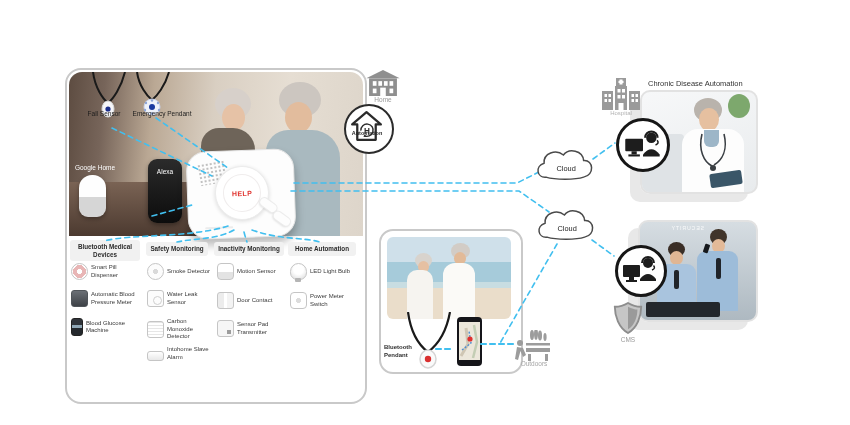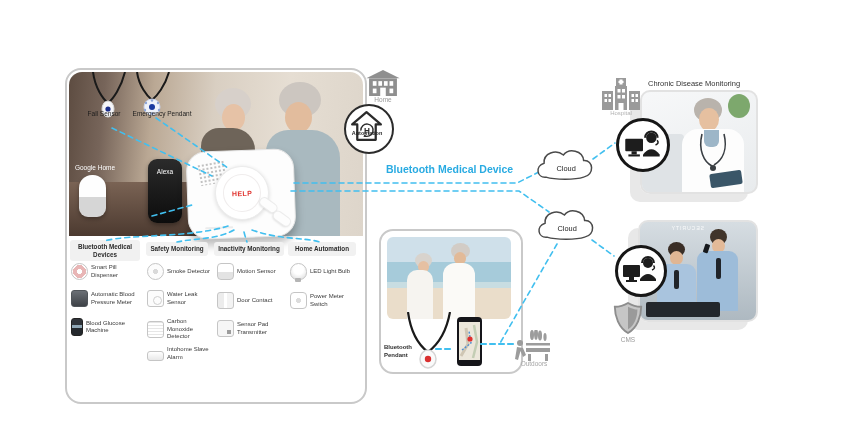--- a/index.html
+++ b/index.html
@@ -219,21 +219,20 @@
   <div class="auto-circle">
     <svg width="41" height="41" viewBox="0 0 40 40">
       <path d="M20,6 L34,18 L29,18 L29,33 L11,33 L11,18 L6,18 Z" fill="none" stroke="#2b2b2b" stroke-width="2.2" stroke-linejoin="round"></path>
       <path d="M14.5,24 a6,6 0 1 1 3,4.8" stroke="#2b2b2b" stroke-width="1.4" fill="none"></path>
       <path d="M17,30 l1.5,-2.2 1.5,2.4 z" fill="#2b2b2b"></path>
       <text x="20.5" y="27" font-size="8" font-weight="bold" fill="#2b2b2b" text-anchor="middle">H</text>
     </svg>
   </div>
   <div class="auto-label">Automation</div>
 
-  <div class="bmd-label">Bluetooth Medical Device</div>
 
   <div class="outdoor-box">
     <div class="beach">
       <div class="blob" style="left:28px;top:16px;width:17px;height:15px;background:#d8d3cd;"></div>
       <div class="blob" style="left:31px;top:24px;width:11px;height:12px;background:#e6c0a2;"></div>
       <div class="abs" style="left:20px;top:33px;width:26px;height:49px;background:#f6f4f0;border-radius:10px 10px 0 0;"></div>
       <div class="blob" style="left:64px;top:6px;width:19px;height:16px;background:#d2ccc6;"></div>
       <div class="blob" style="left:67px;top:15px;width:12px;height:13px;background:#e2ba98;"></div>
       <div class="abs" style="left:56px;top:26px;width:32px;height:56px;background:#fbfaf7;border-radius:12px 12px 0 0;"></div>
     </div>
@@ -285,21 +284,21 @@
     <rect x="29.5" y="21" width="2.5" height="3" fill="#fff"></rect>
       <rect x="33.5" y="21" width="2.5" height="3" fill="#fff"></rect>
     <rect x="15.5" y="11" width="3" height="3.5" fill="#fff"></rect>
       <rect x="20" y="11" width="3" height="3.5" fill="#fff"></rect>
     <rect x="15.5" y="17" width="3" height="3.5" fill="#fff"></rect>
       <rect x="20" y="17" width="3" height="3.5" fill="#fff"></rect>
     <rect x="16.5" y="25" width="5" height="7" fill="#fff"></rect>
   </svg>
   <div class="icon-label" style="left:598px;top:110px;width:46px;color:#b3b3b3;font-size:6px;">Hospital</div>
 
-  <div class="chronic-title">Chronic Disease Monitoring</div>
+  <div class="chronic-title">Chronic Disease Automation</div>
 
   <div class="photo-card doctor-card">
     <div class="blob" style="left:86px;top:2px;width:22px;height:24px;background:#7da86d;"></div>
     <div class="abs" style="left:0px;top:42px;width:42px;height:58px;background:#dfe3e6;border-radius:4px 4px 0 0;"></div>
     <div class="blob" style="left:52px;top:6px;width:28px;height:24px;background:#b9b3ac;"></div>
     <div class="blob" style="left:57px;top:16px;width:20px;height:23px;background:#e6c0a0;"></div>
     <div class="abs" style="left:40px;top:37px;width:62px;height:63px;background:#fdfdfd;border-radius:16px 16px 0 0;"></div>
     <div class="abs" style="left:62px;top:38px;width:15px;height:17px;background:#9db6c8;border-radius:0 0 6px 6px;"></div>
     <svg class="abs" style="left:52px;top:40px;" width="40" height="46" viewBox="0 0 40 46">
       <path d="M8,2 C4,18 10,30 18,34 M30,2 C34,18 28,28 20,33" stroke="#3a3f44" stroke-width="1.6" fill="none"></path>

